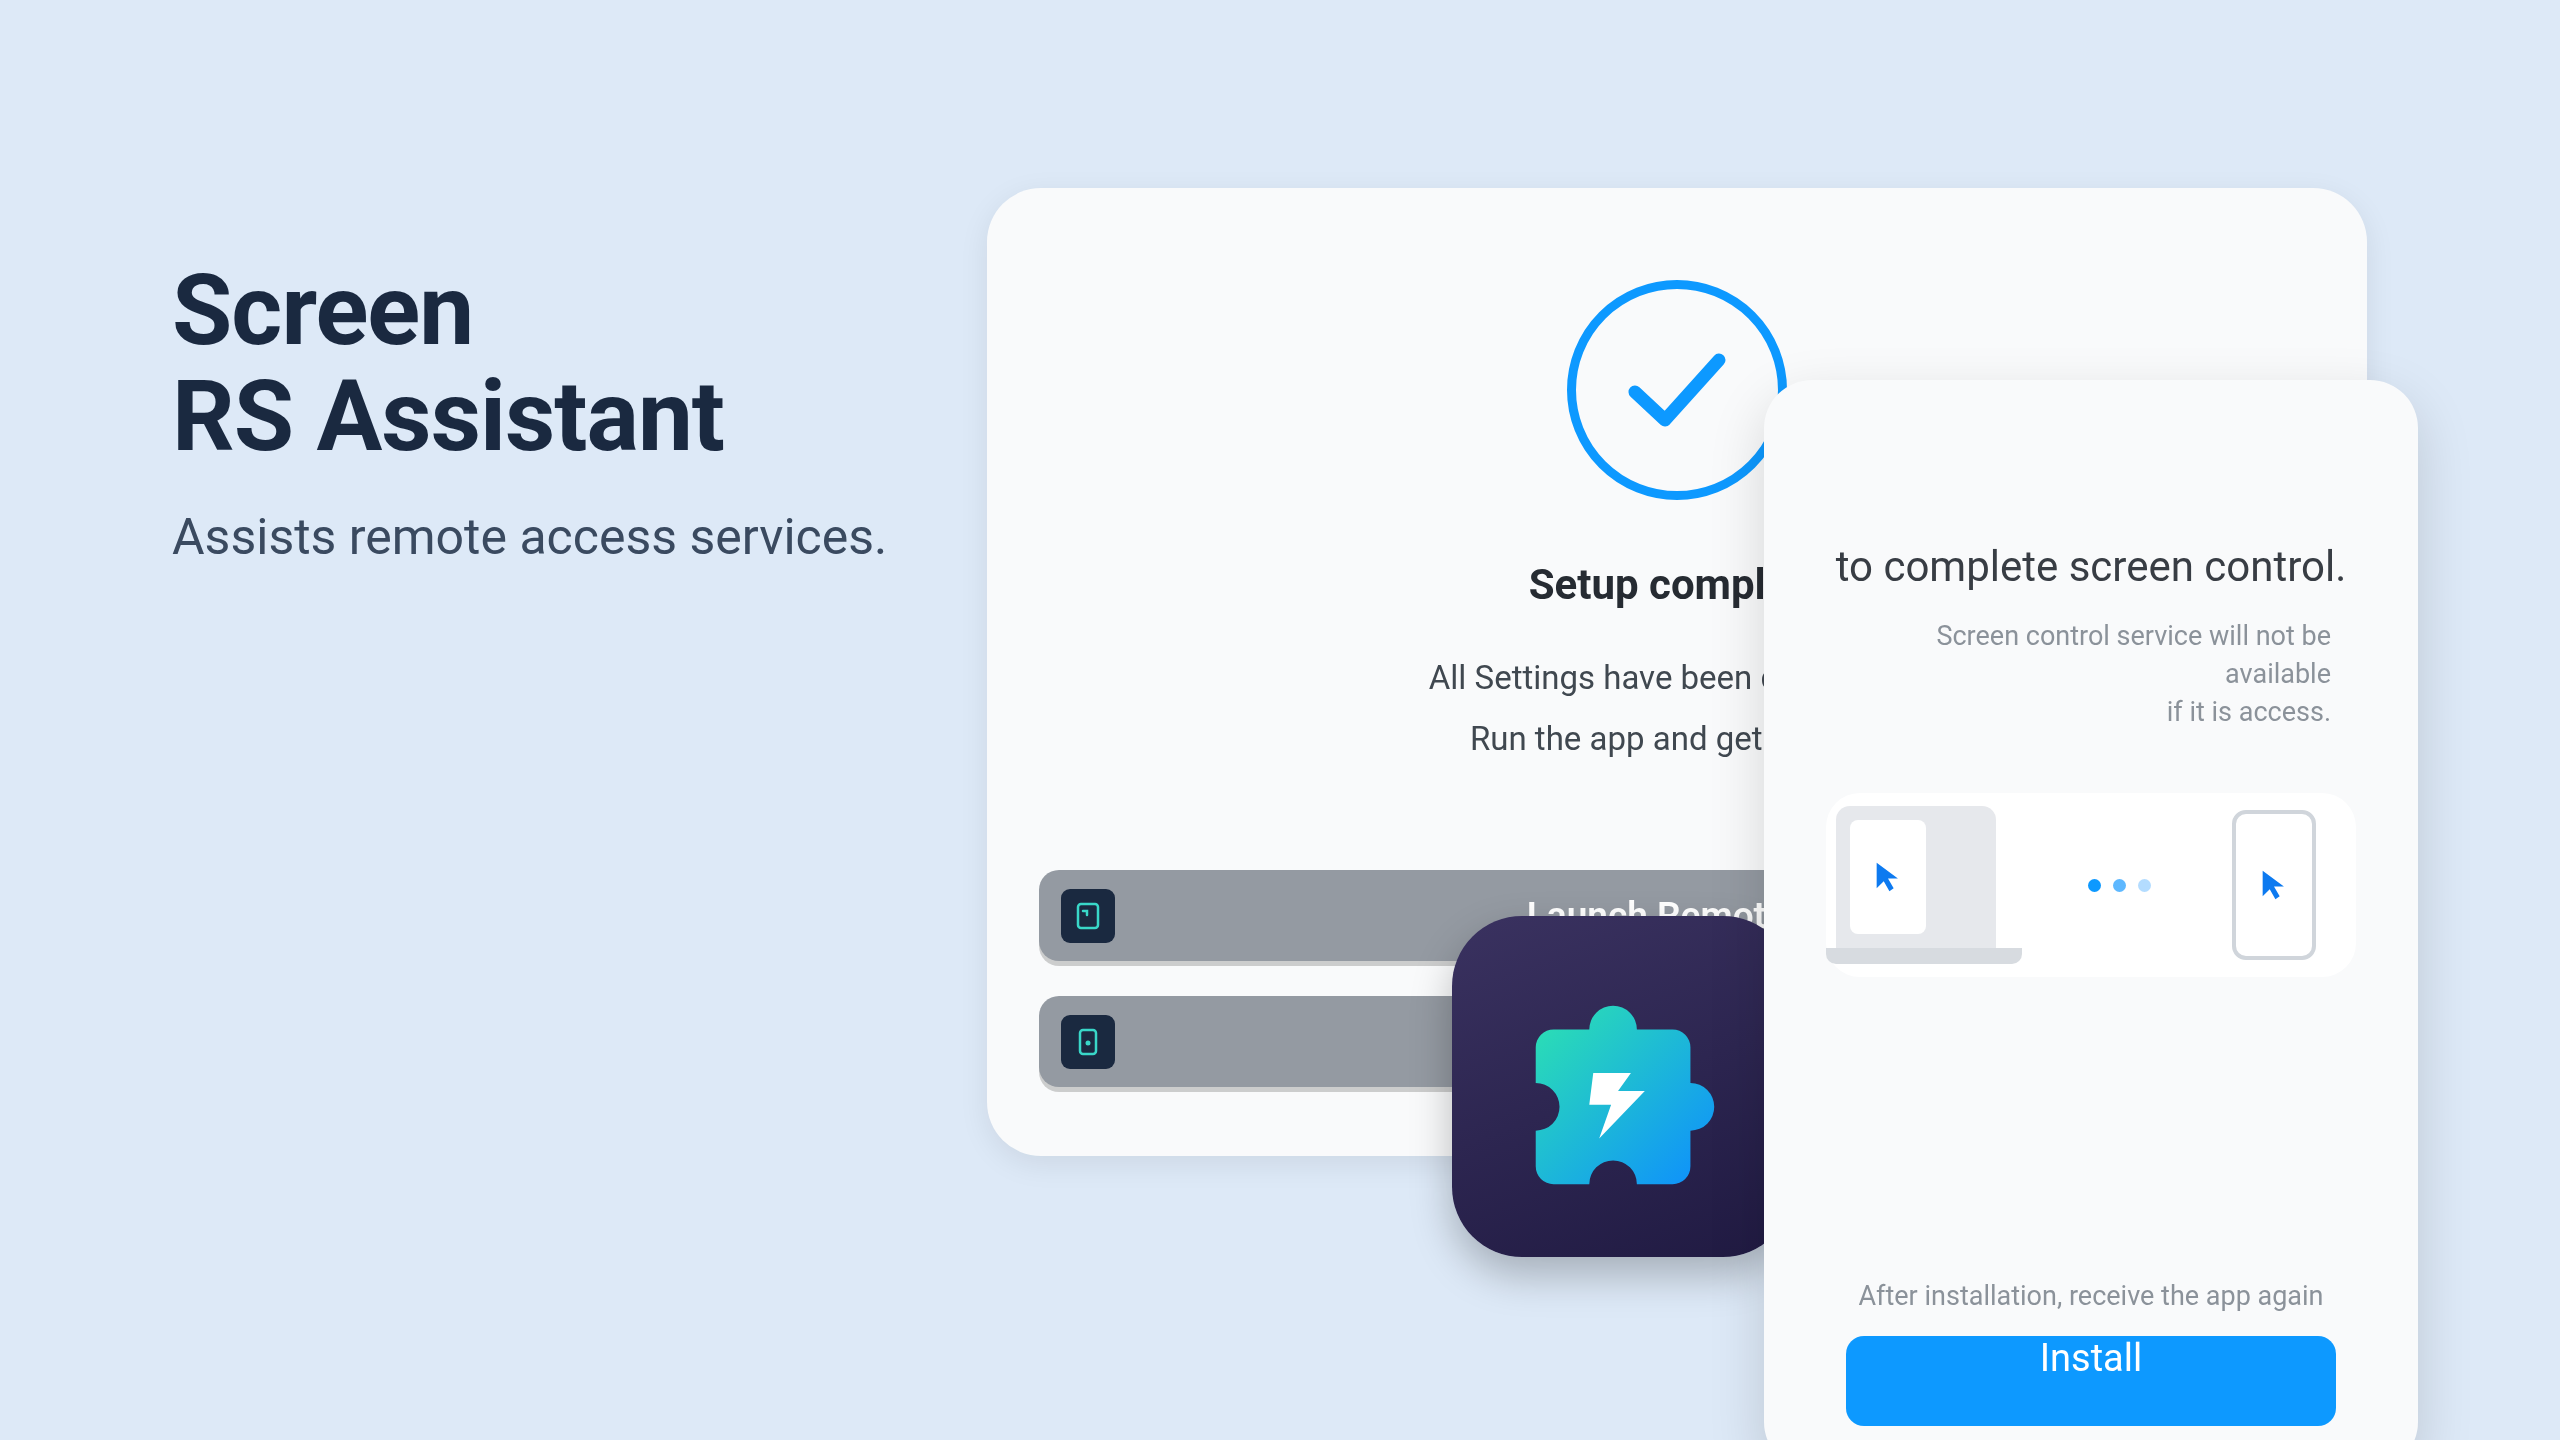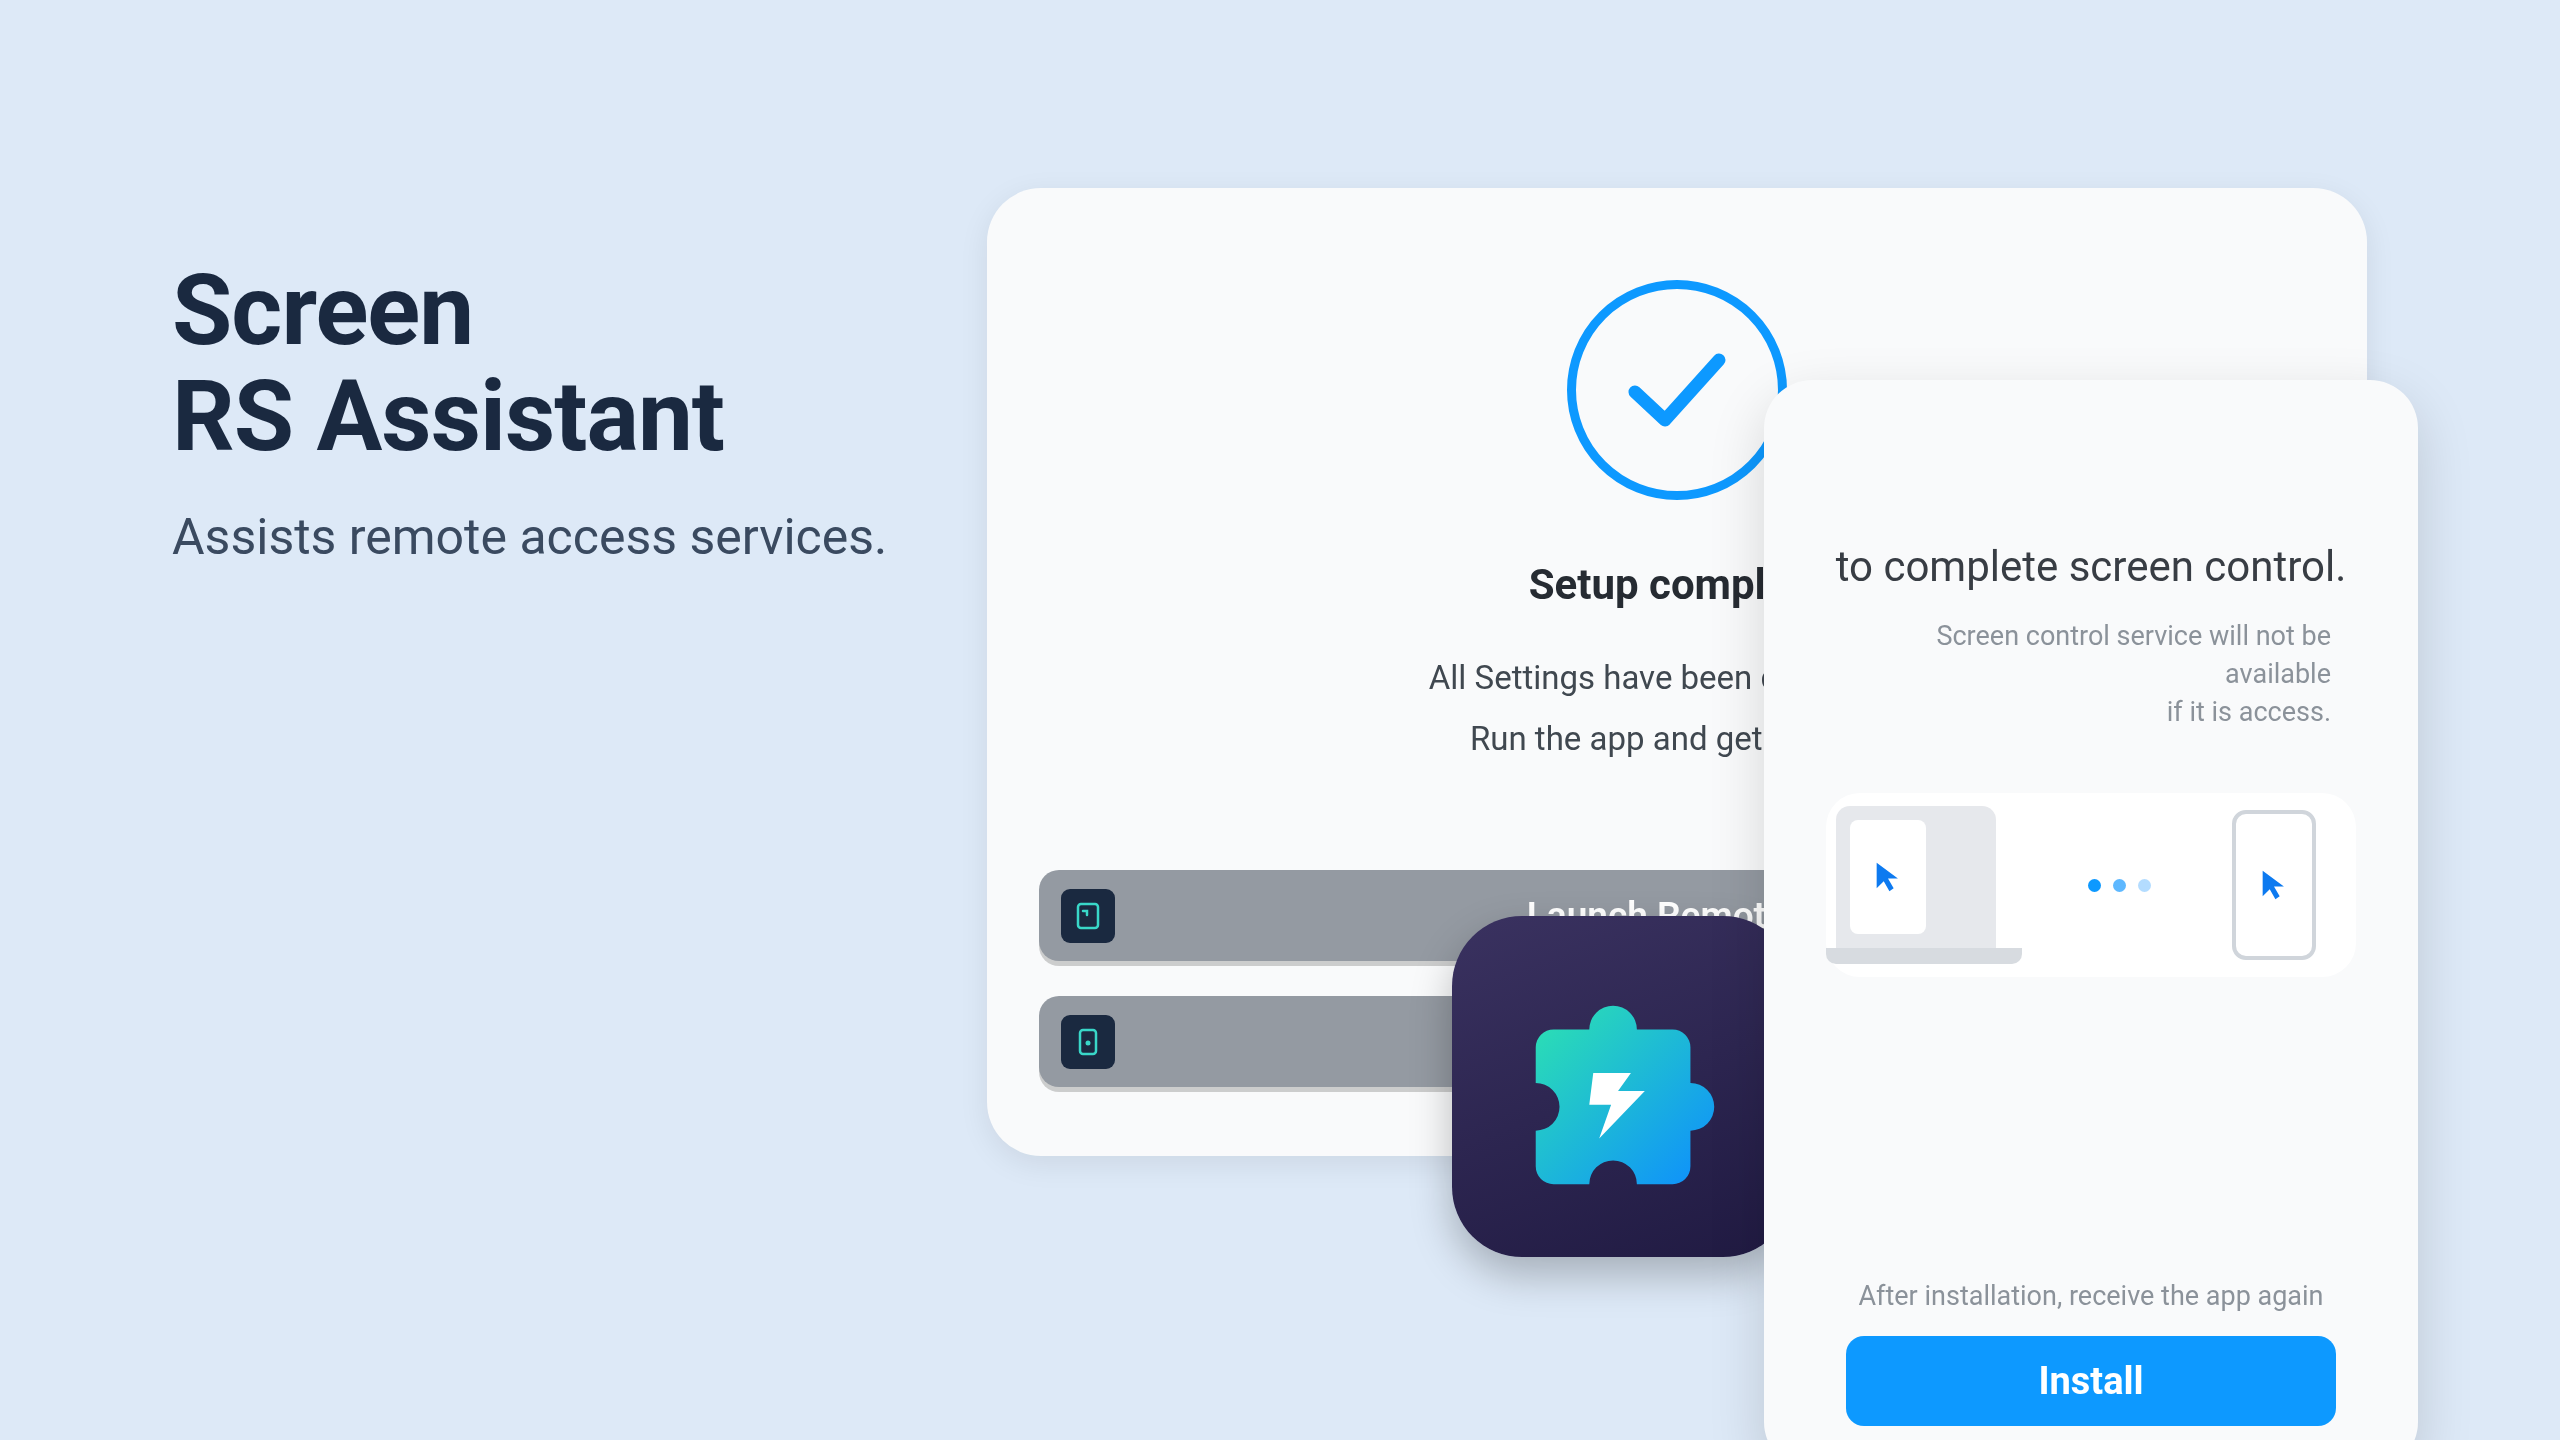--- a/index.html
+++ b/index.html
@@ -233,23 +233,23 @@
       color: #8b929a;
       text-align: center;
     }
     .install-btn {
       width: 490px;
       height: 90px;
       background: #0d99ff;
       border-radius: 18px;
       color: #ffffff;
       font-size: 38px;
-      font-weight: 700;
-      display: flex;
-      align-items: center;
+      font-weight: 400;
+      display: flex;
+      align-items: flex-start;
       justify-content: center;
       margin-top: 24px;
       margin-bottom: 44px;
       cursor: pointer;
     }
   </style>
 </head>
 <body>
 
 <div class="title-section">

